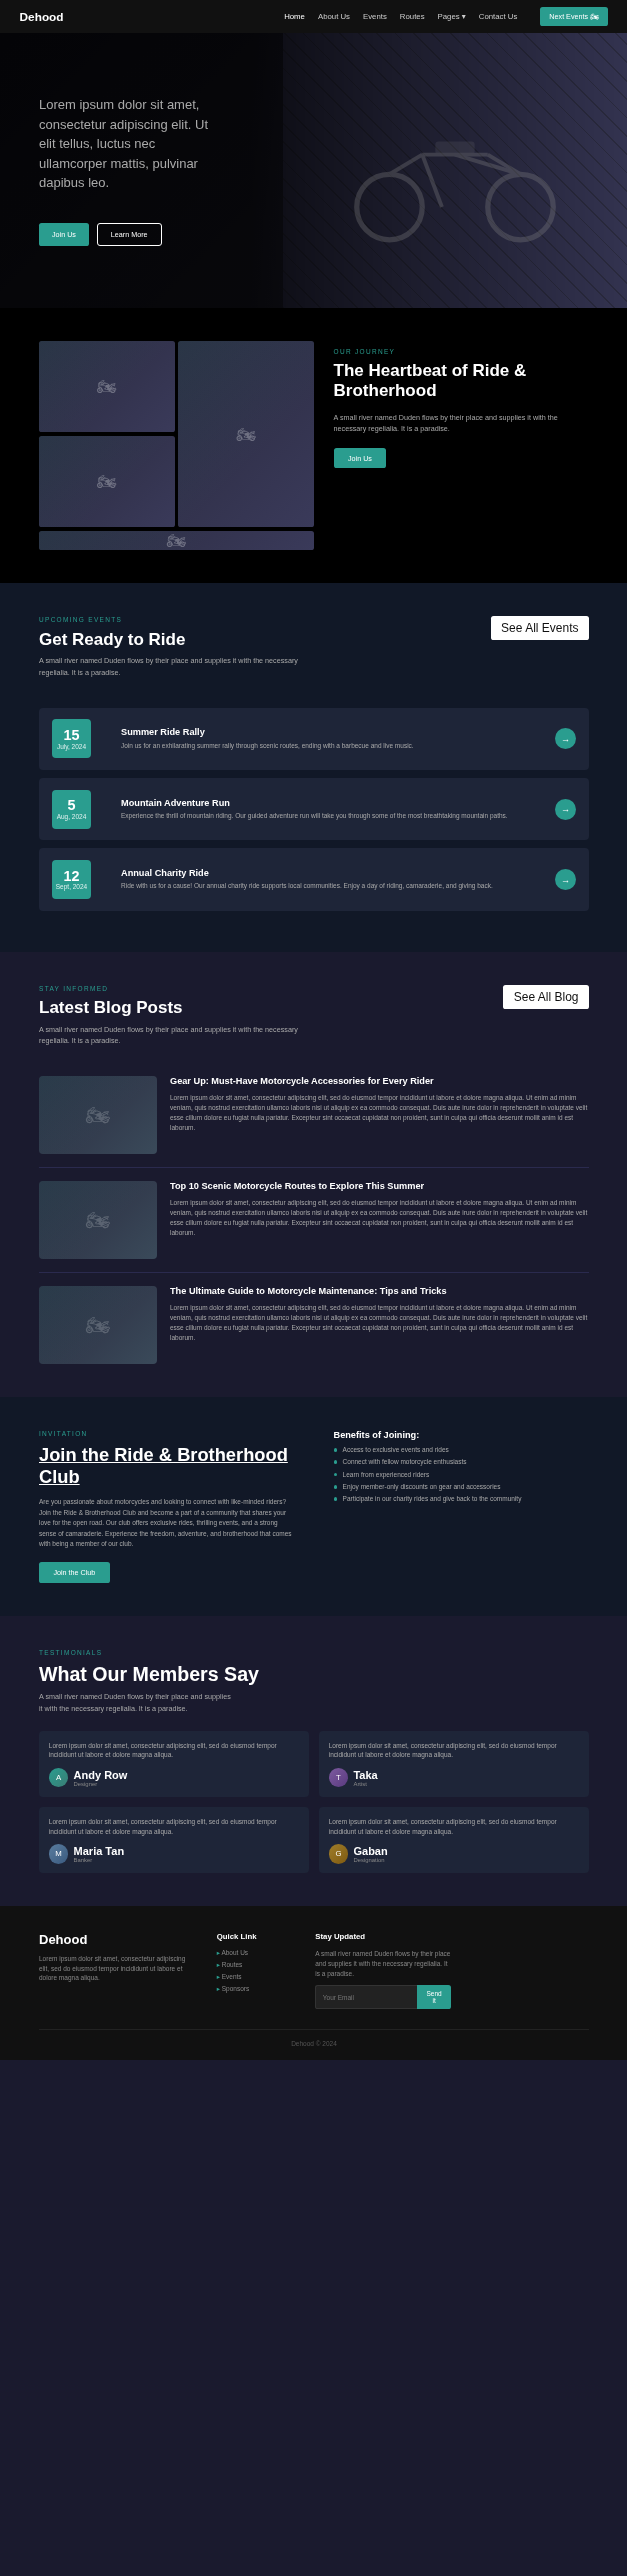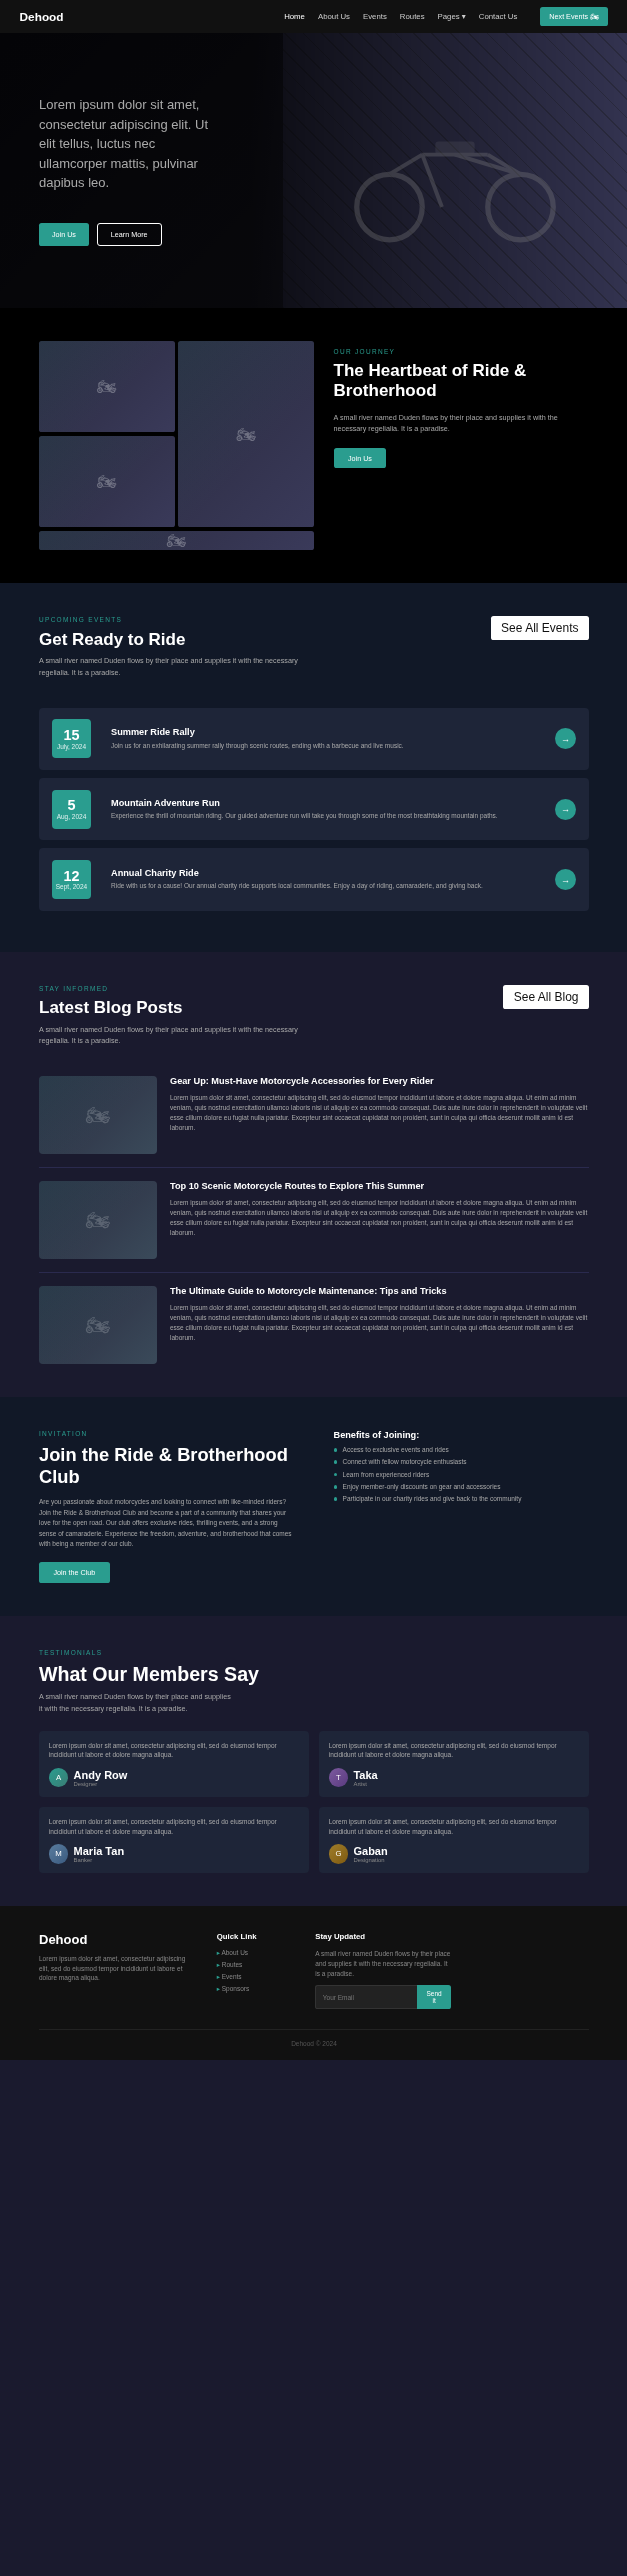--- a/index.html
+++ b/index.html
@@ -188,21 +188,21 @@
       cursor: pointer;
       white-space: nowrap;
     }
     .event-card {
       background: #1e2538;
       border-radius: 3.9px;
       padding: 11.8px 13px;
       margin-bottom: 7.8px;
       display: flex;
       align-items: center;
-      gap: 20px;
+      gap: 30px;
     }
     .event-date-box {
       background: #2a9d8f;
       border-radius: 3.9px;
       width: 39px;
       height: 39px;
       display: flex;
       flex-direction: column;
       align-items: center;
       justify-content: center;
@@ -293,20 +293,21 @@
       color: #2a9d8f;
       text-transform: uppercase;
       letter-spacing: 1.3px;
       margin-bottom: 6.5px;
     }
     .join-title {
       font-size: 18.3px;
       font-weight: 900;
       margin-bottom: 9.8px;
       line-height: 1.2;
+      text-decoration: underline;
     }
     .join-text {
       font-size: 6.5px;
       color: #aaa;
       line-height: 1.6;
       margin-bottom: 13px;
     }
     .join-right { flex: 1; }
     .benefits-title {
       font-size: 9.2px;

